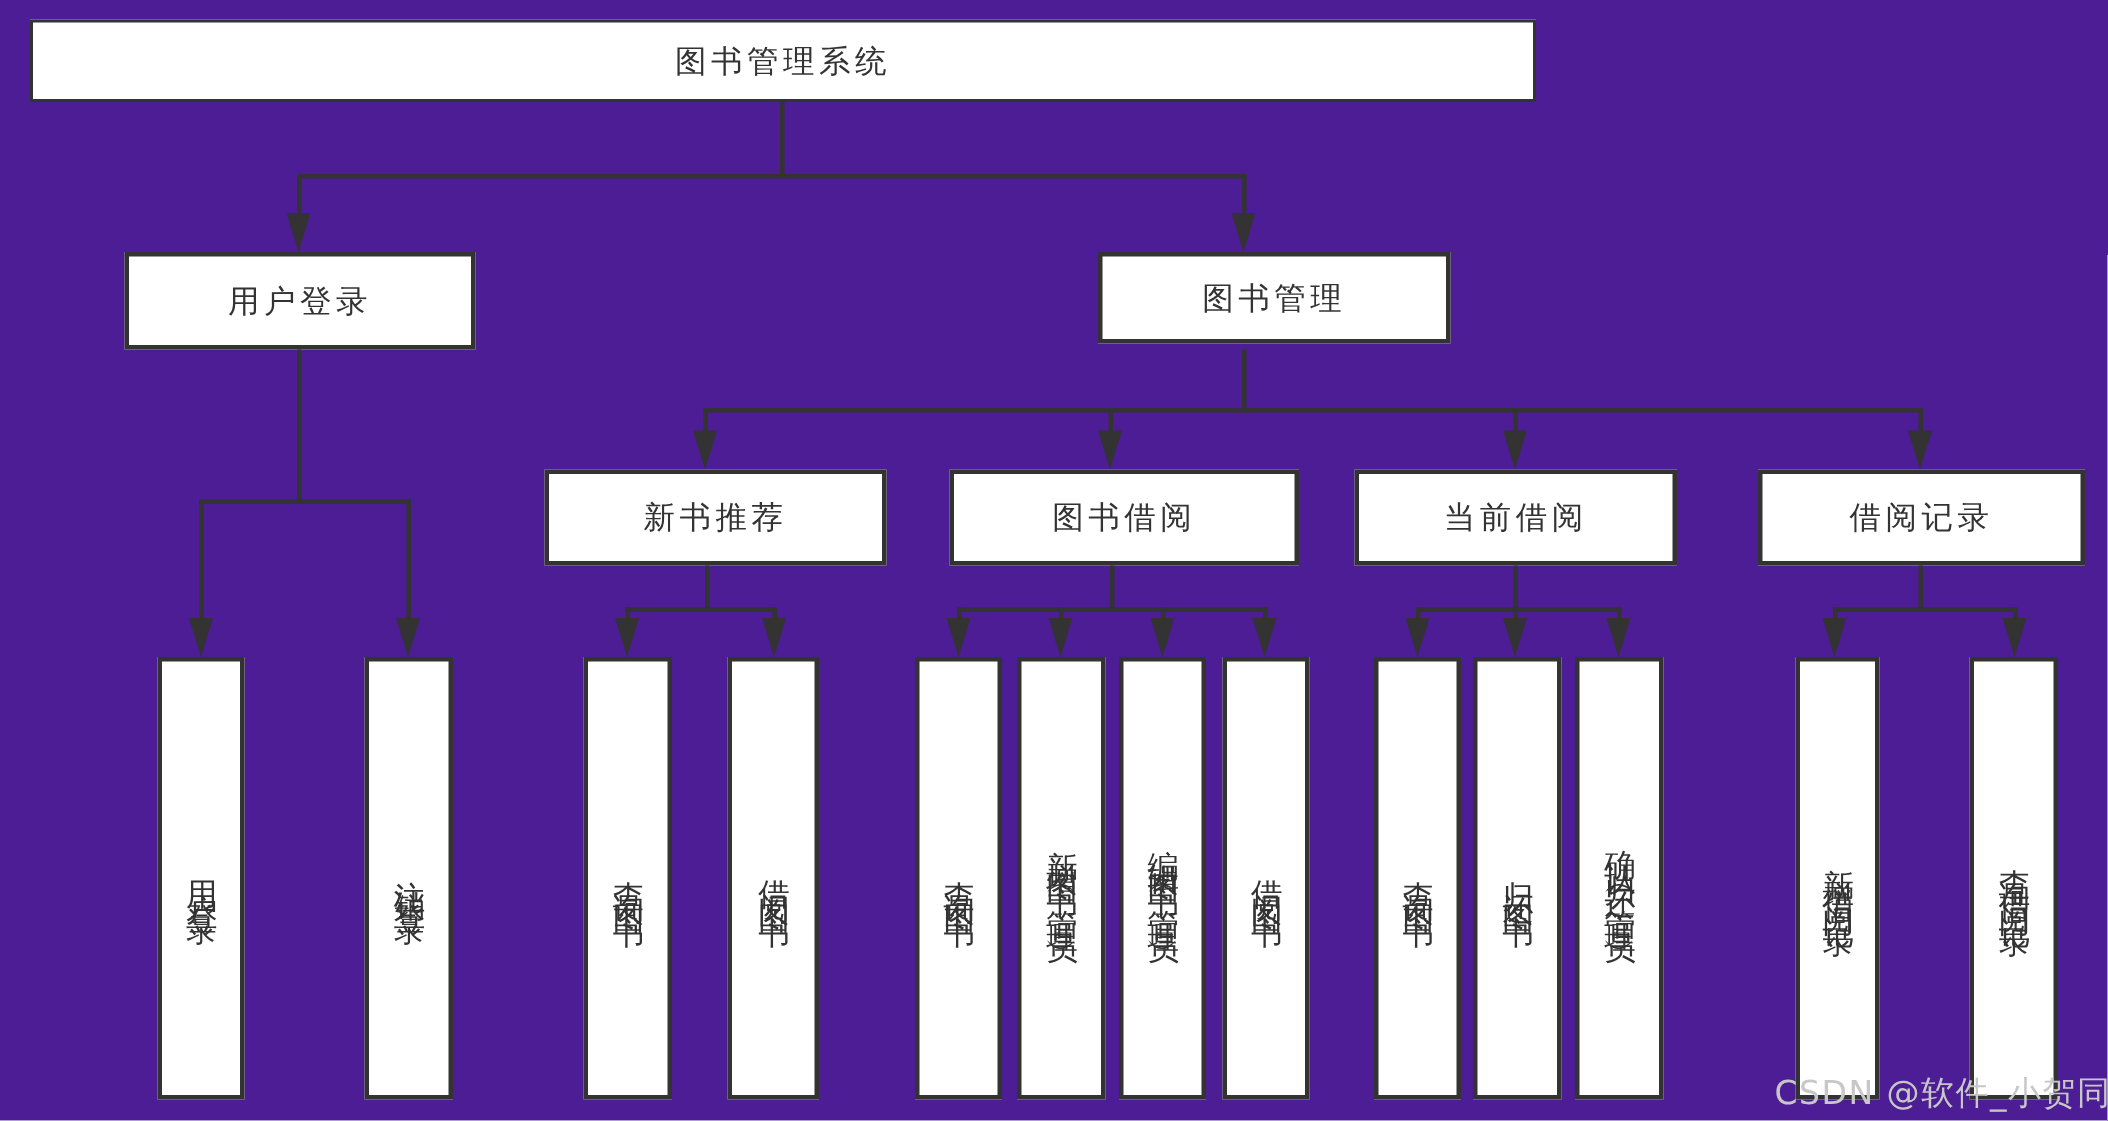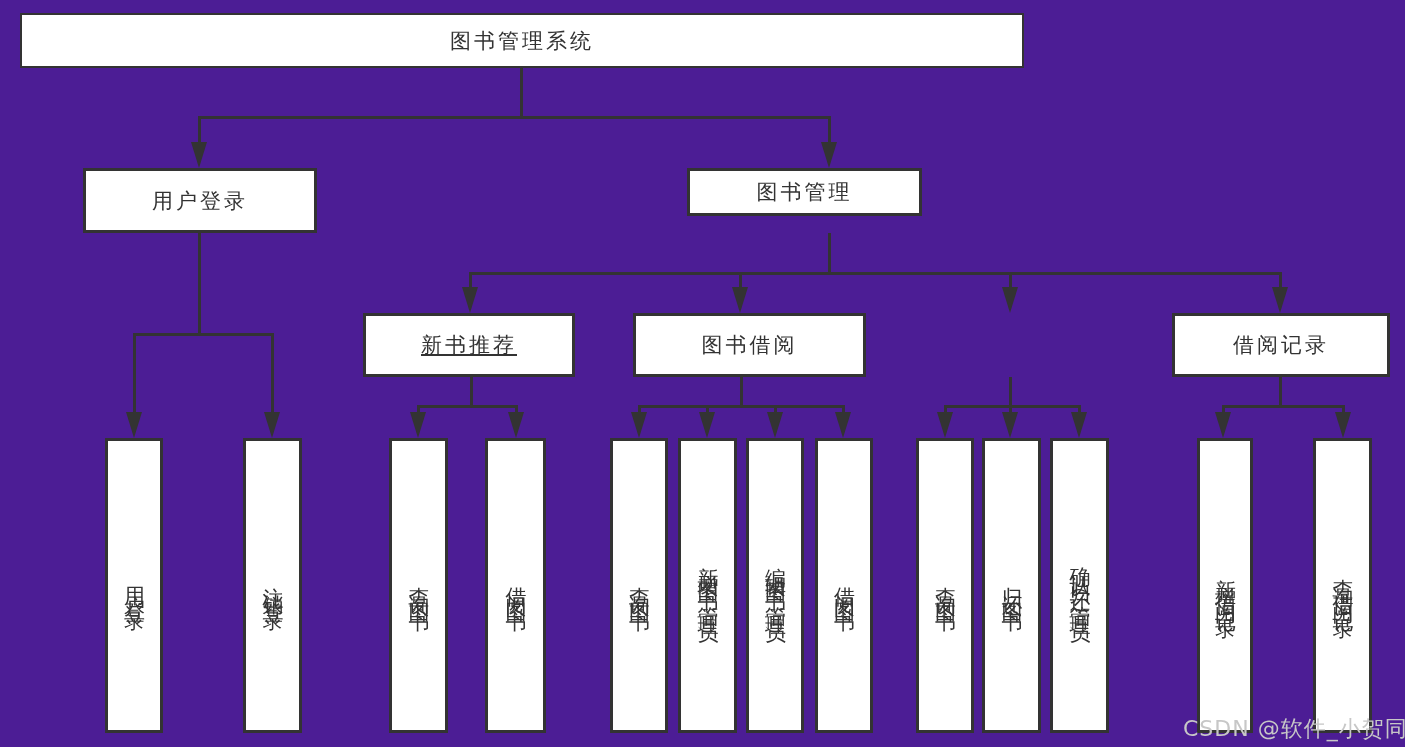--- a/index.html
+++ b/index.html
@@ -73,21 +73,21 @@
   <div class="line" style="left:520px; top:67px; width:3px; height:51px;"></div>
   <div class="line" style="left:198px; top:116px; width:633px; height:3px;"></div>
   <div class="line" style="left:198px; top:116px; width:3px; height:30px;"></div>
   <div class="arrow" style="left:191px; top:142px;"></div>
   <div class="line" style="left:828px; top:116px; width:3px; height:30px;"></div>
   <div class="arrow" style="left:821px; top:142px;"></div>
 
   <div class="box" style="left:83px; top:168px; width:234px; height:65px;">
     <span class="hlabel">用户登录</span>
   </div>
-  <div class="box" style="left:687px; top:168px; width:235px; height:48px;text-align:center;">
+  <div class="box" style="left:732px; top:168px; width:235px; height:61px;text-align:center;">
     <span class="hlabel">图书管理</span>
   </div>
 
   <div class="line" style="left:198px; top:233px; width:3px; height:103px;"></div>
   <div class="line" style="left:133px; top:333px; width:141px; height:3px;"></div>
   <div class="line" style="left:133px; top:333px; width:3px; height:79px;"></div>
   <div class="arrow" style="left:126px; top:412px;"></div>
   <div class="line" style="left:271px; top:333px; width:3px; height:79px;"></div>
   <div class="arrow" style="left:264px; top:412px;"></div>
 
@@ -95,25 +95,28 @@
   <div class="line" style="left:469px; top:272px; width:813px; height:3px;"></div>
   <div class="line" style="left:469px; top:272px; width:3px; height:17px;"></div>
   <div class="arrow" style="left:462px; top:287px;"></div>
   <div class="line" style="left:739px; top:272px; width:3px; height:17px;"></div>
   <div class="arrow" style="left:732px; top:287px;"></div>
   <div class="line" style="left:1009px; top:272px; width:3px; height:17px;"></div>
   <div class="arrow" style="left:1002px; top:287px;"></div>
   <div class="line" style="left:1279px; top:272px; width:3px; height:17px;"></div>
   <div class="arrow" style="left:1272px; top:287px;"></div>
 
-  <div class="box" style="left:363px; top:313px; width:212px; height:64px;text-decoration:underline;">
+  <div class="box" style="left:363px; top:313px; width:228px; height:64px;">
     <span class="hlabel">新书推荐</span>
   </div>
   <div class="box" style="left:633px; top:313px; width:233px; height:64px;">
     <span class="hlabel">图书借阅</span>
+  </div>
+  <div class="box" style="left:903px; top:313px; width:215px; height:64px;">
+    <span class="hlabel">当前借阅</span>
   </div>
   <div class="box" style="left:1172px; top:313px; width:218px; height:64px;">
     <span class="hlabel">借阅记录</span>
   </div>
 
   <div class="line" style="left:470px; top:377px; width:3px; height:31px;"></div>
   <div class="line" style="left:417px; top:405px; width:101px; height:3px;"></div>
   <div class="line" style="left:417px; top:405px; width:3px; height:7px;"></div>
   <div class="arrow" style="left:410px; top:412px;"></div>
   <div class="line" style="left:515px; top:405px; width:3px; height:7px;"></div>

